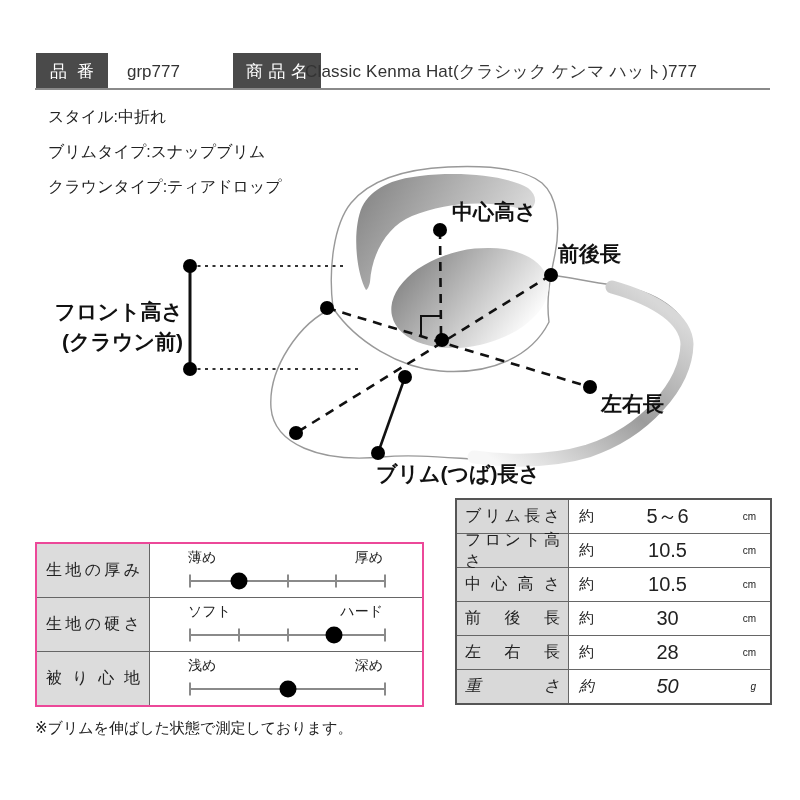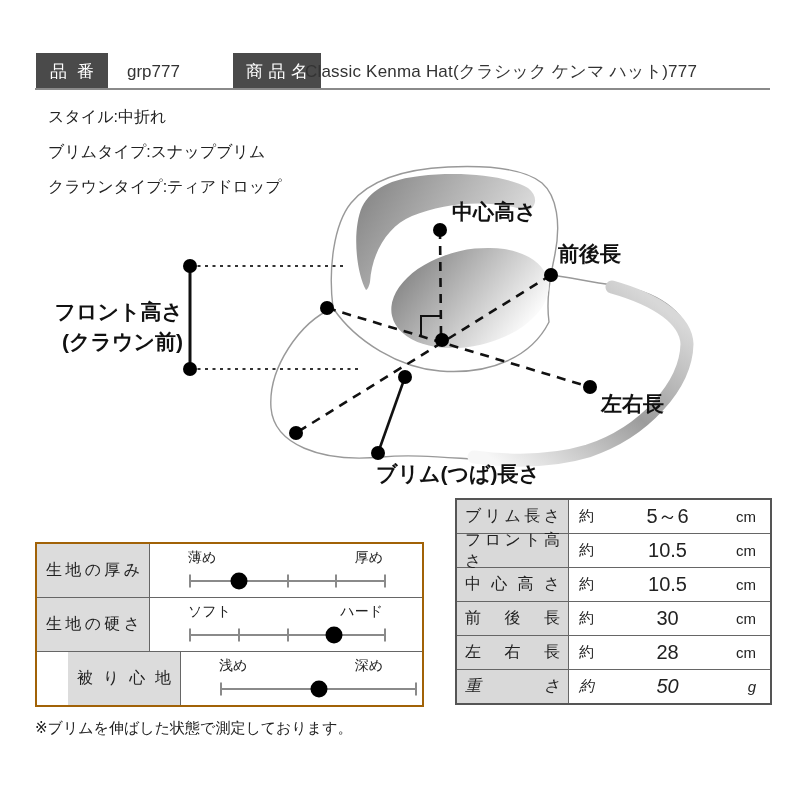--- a/index.html
+++ b/index.html
@@ -19,24 +19,24 @@
   .hdr-rule{position:absolute;left:35px;top:88px;width:735px;height:2px;background:#8a8a8a;}
 
   
   .spec{position:absolute;left:48px;font-size:16px;color:#222;}
 
   
   svg text{font-family:"Liberation Sans","DejaVu Sans",sans-serif;font-weight:600;
            font-size:21px;fill:#111;}
 
   
-  .slider-table{position:absolute;left:35px;top:542px;width:389px;border:2px solid #a16207;
+  .slider-table{position:absolute;left:35px;top:542px;width:389px;border:2px solid #ec4899;
                 box-sizing:border-box;background:#fff;}
   .slider-row{display:flex;height:53px;border-bottom:1px solid #666;}
-  .slider-row:last-child{border-bottom:none;padding-left:31px;}
+  .slider-row:last-child{border-bottom:none;}
   .slider-label{width:113px;background:#dcdcdc;border-right:1px solid #666;
                 box-sizing:border-box;display:flex;align-items:center;padding:0 9px;
                 font-size:16px;color:#222;}
   .slider-label span{width:100%;text-align:justify;text-align-last:justify;}
   .slider-cell{position:relative;flex:1;}
   .slider-min{position:absolute;left:38px;top:5px;font-size:14px;color:#222;}
   .slider-max{position:absolute;right:39px;top:5px;font-size:14px;color:#222;}
   .slider-track{position:absolute;left:40px;width:195px;bottom:15px;height:2px;background:#8a8a8a;}
   .tick{position:absolute;top:50%;width:2px;height:13px;background:#8a8a8a;
         transform:translate(-50%,-50%);}
@@ -47,21 +47,21 @@
   .meas-table{position:absolute;left:455px;top:498px;width:317px;border:2px solid #555;
               box-sizing:border-box;background:#fff;}
   .meas-row{display:flex;height:33px;border-bottom:1px solid #666;}
   .meas-row:last-child{border-bottom:none;font-style:italic;}
   .meas-label{width:112px;background:#d9d9d9;border-right:1px solid #666;box-sizing:border-box;
               display:flex;align-items:center;padding:0 8px;font-size:16px;color:#222;}
   .meas-label span{width:100%;text-align:justify;text-align-last:justify;}
   .meas-value{flex:1;display:flex;align-items:center;padding:0 14px 0 10px;box-sizing:border-box;}
   .meas-approx{font-size:15px;width:34px;}
   .meas-num{flex:1;text-align:center;font-size:20px;}
-  .meas-unit{font-size:15px;width:34px;text-align:right;}
+  .meas-unit{font-size:10px;width:34px;text-align:right;}
 
   
   .fnote{position:absolute;font-size:15px;color:#222;line-height:27px;}
   #fnotes-left{left:35px;top:714px;}
   #fnote-right{left:450px;top:717px;}
 </style>
 </head>
 <body>
 
 <div class="page">

